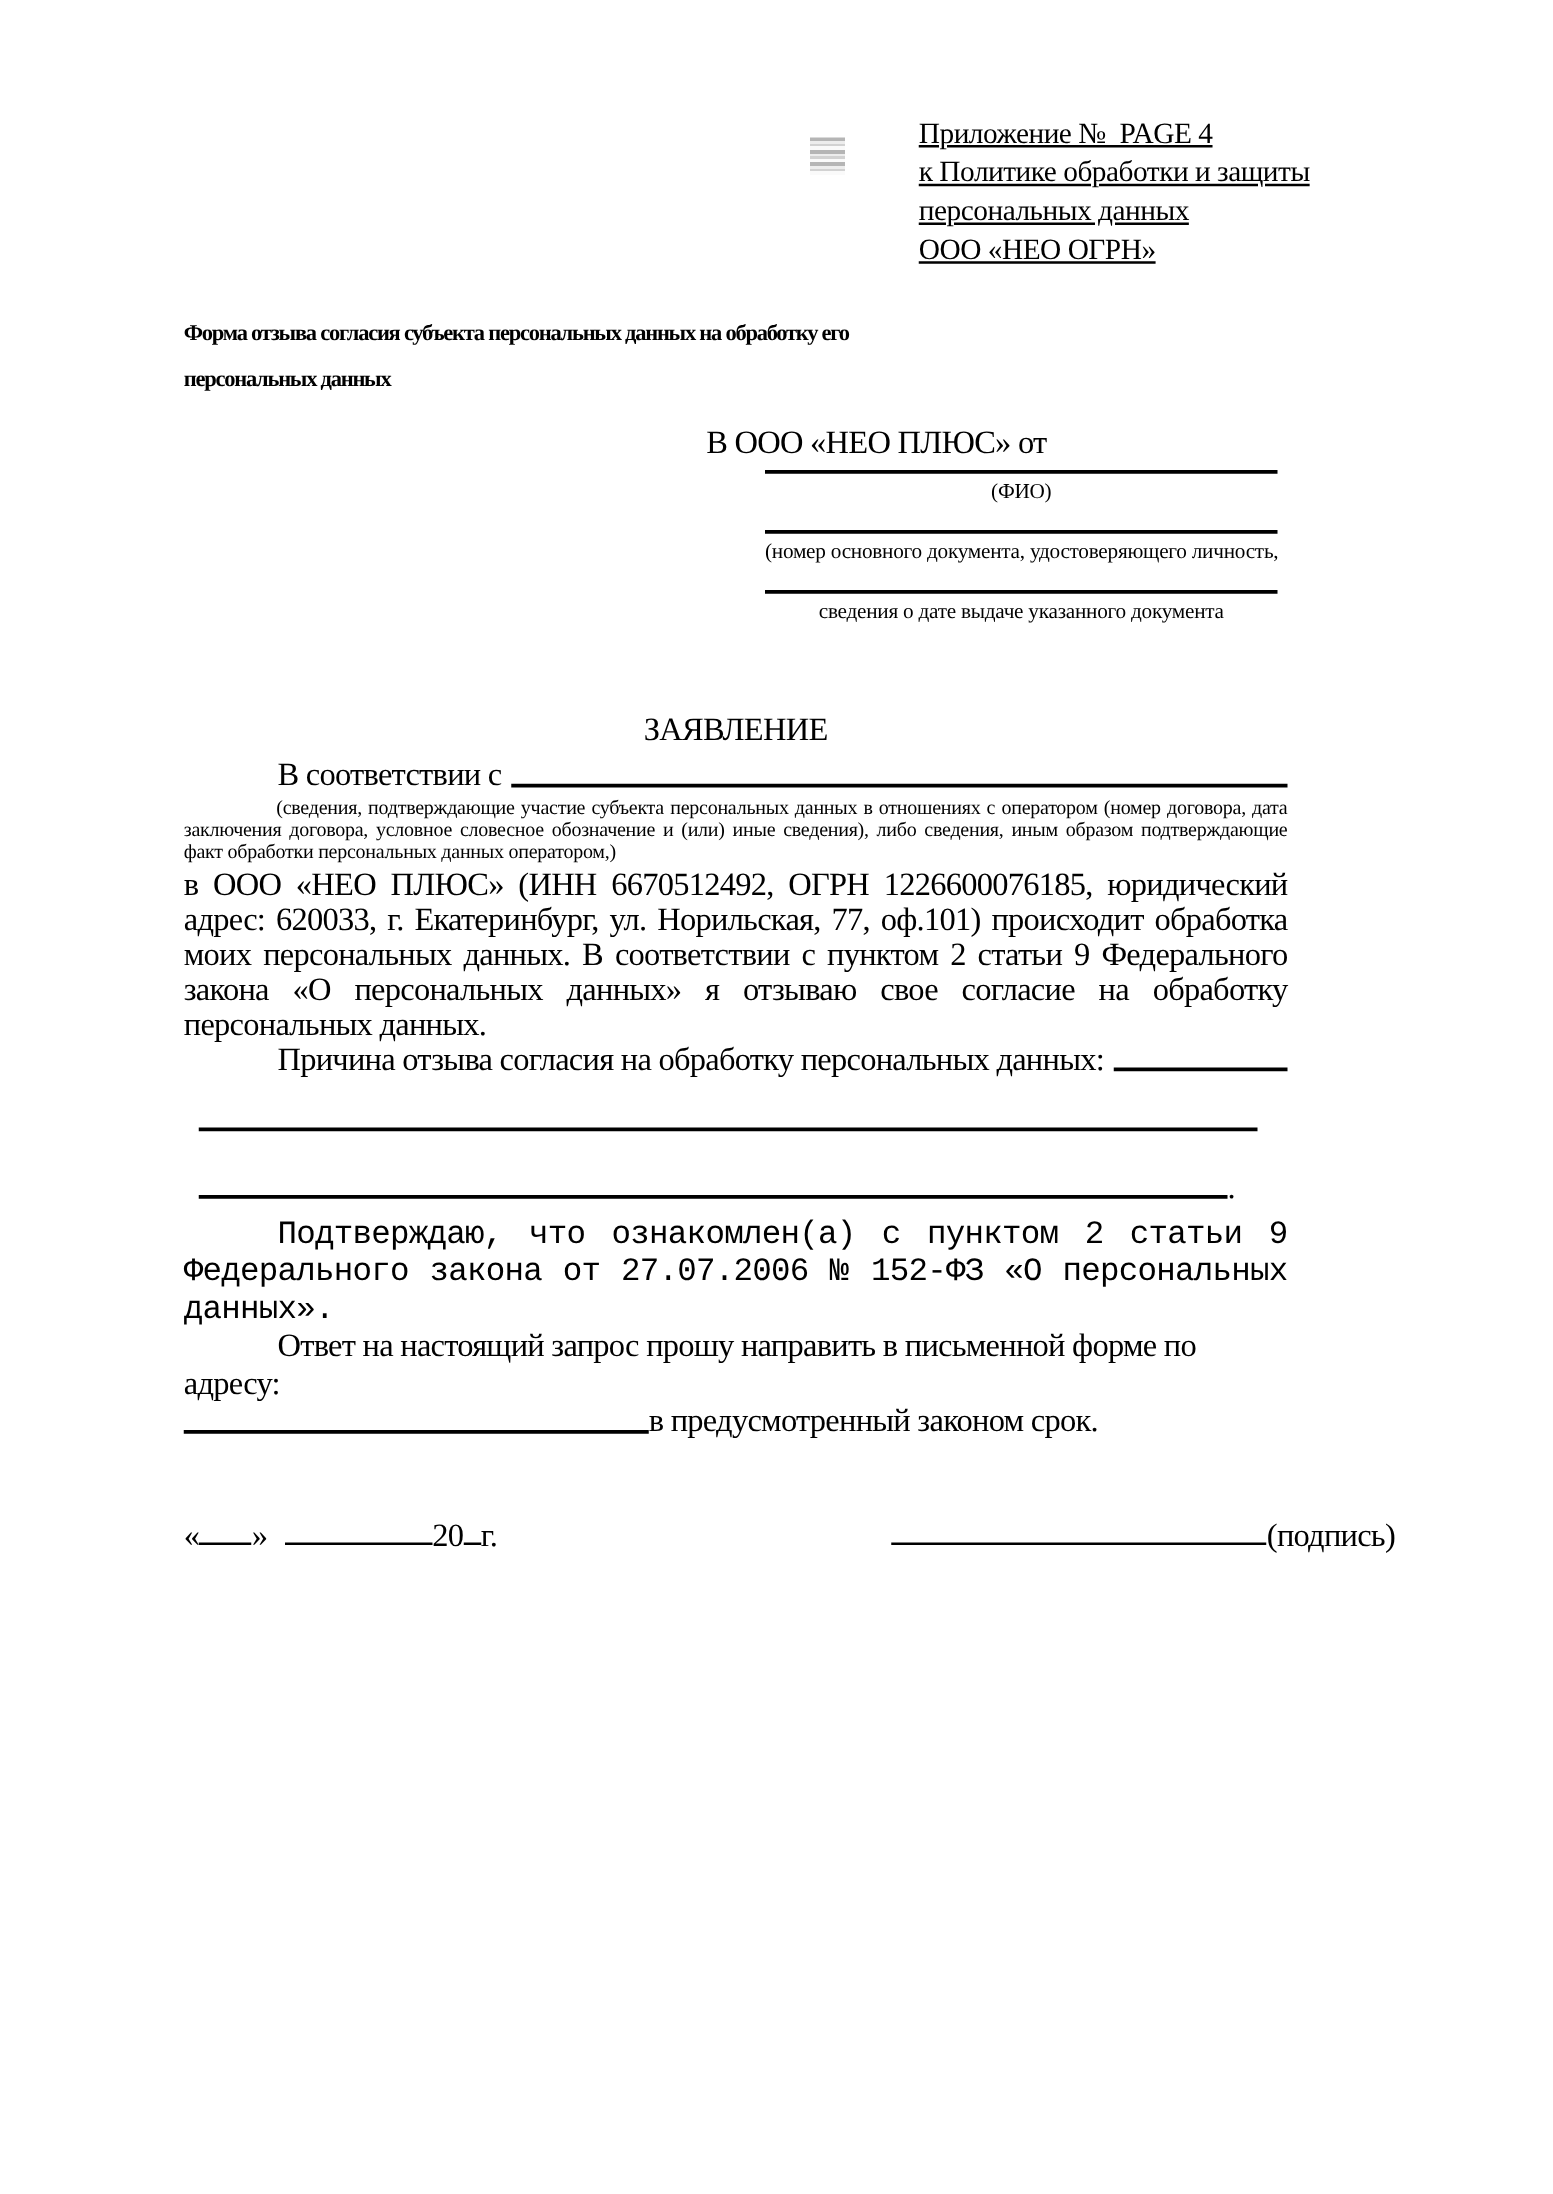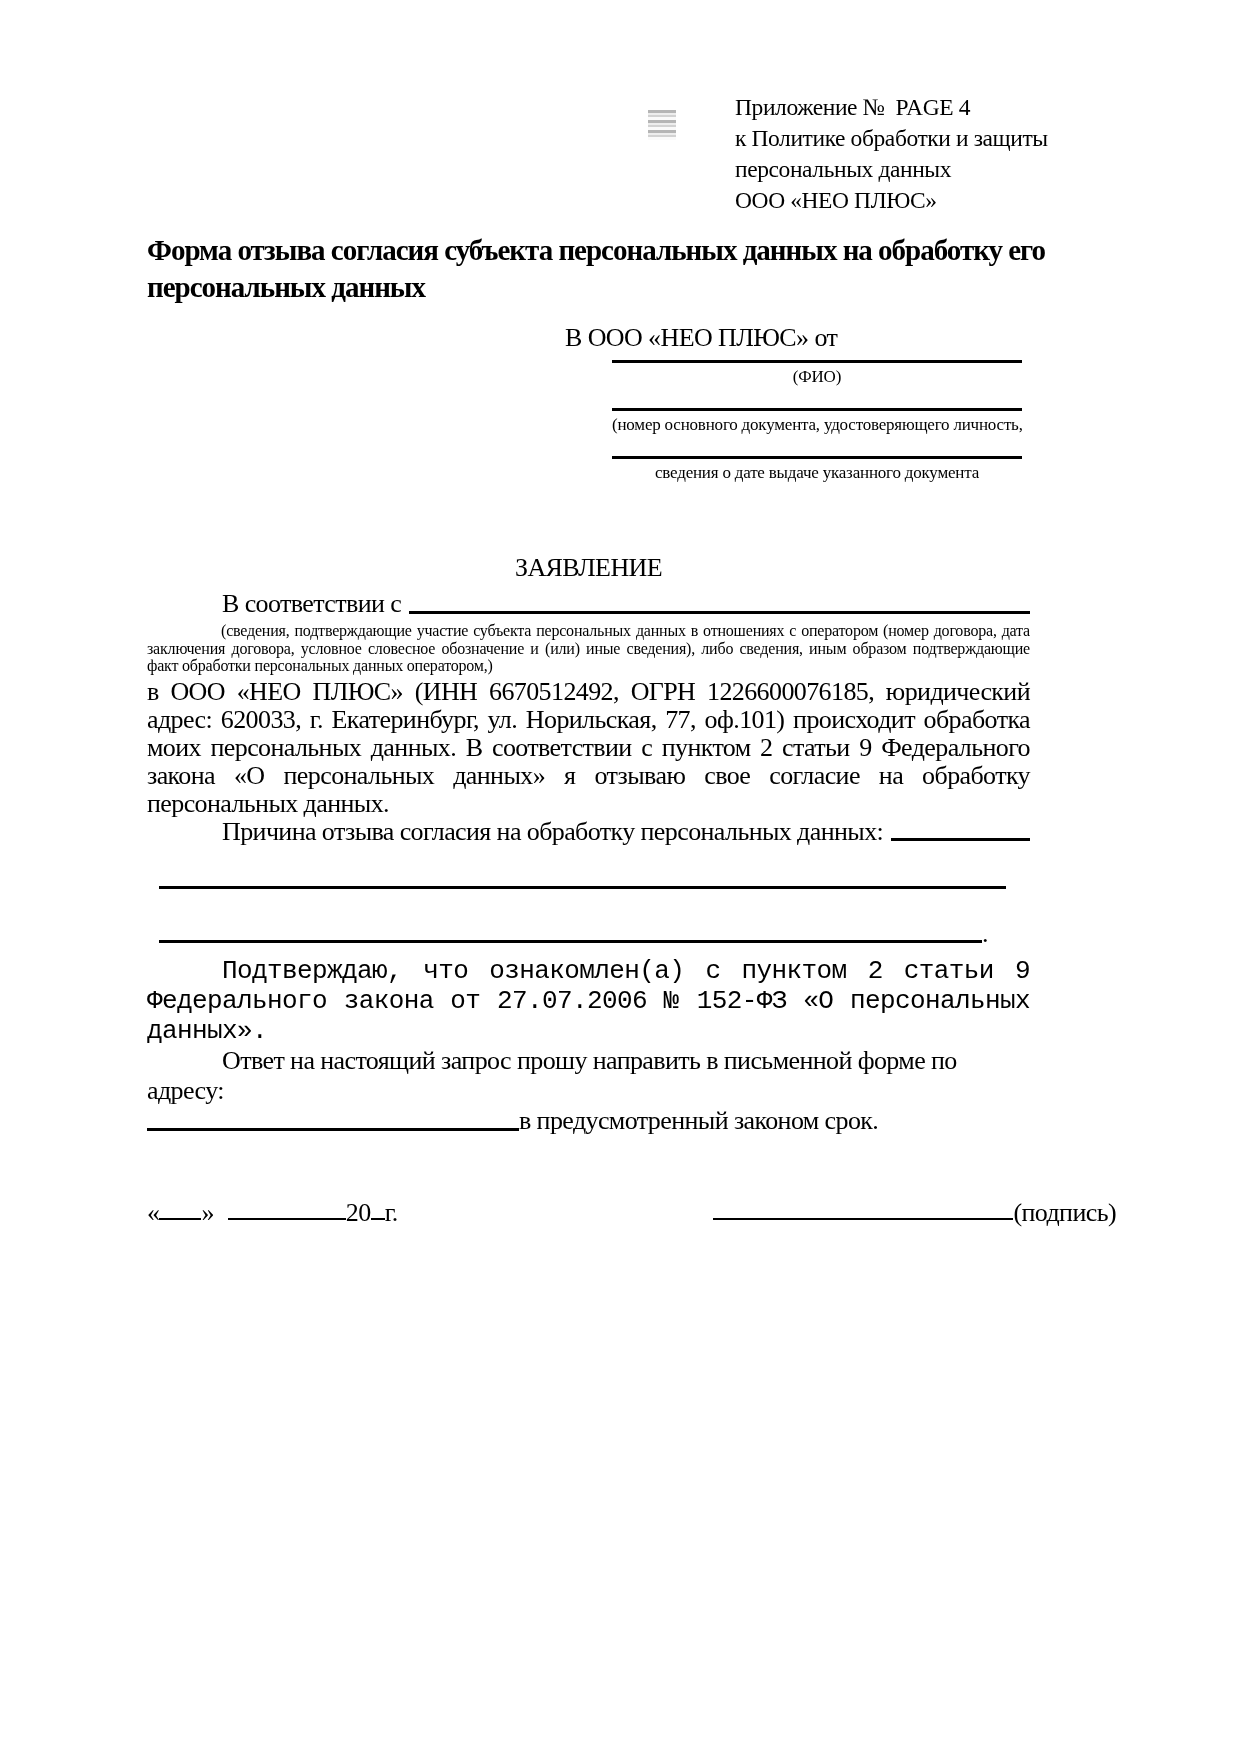--- a/index.html
+++ b/index.html
@@ -13,24 +13,24 @@
     letter-spacing: -0.6px;
     box-sizing: border-box;
     padding: 92px 212px 0 147px;
     overflow: hidden;
   }
   .artifact {
     position: absolute; left: 648px; top: 110px; width: 28px; height: 30px;
     background: repeating-linear-gradient(180deg,
       #b5b5b5 0 3px, #ededed 3px 5px, #d2d2d2 5px 7px, #fafafa 7px 10px);
   }
-  .header-block { margin-left: 588px; font-size: 23.5px; line-height: 31px; letter-spacing: -0.4px; }
+  .header-block { margin-left: 588px; font-size: 23.5px; line-height: 31px; letter-spacing: -0.4px; text-decoration: underline; }
   .header-block div { white-space: pre; }
 
-  .title { margin: 16px 0 0 0; font-size: 29px; font-weight: bold; line-height: 37px; letter-spacing: -1px; }
+  .title { margin: 32px 0 0 0; font-size: 18px; font-weight: bold; line-height: 37px; letter-spacing: -1px; }
   .title-line { display: block; white-space: nowrap; }
 
   .addressee { margin-top: 17px; margin-left: 418px; line-height: 30px; white-space: nowrap; }
 
   .fields { margin-left: 465px; width: 410px; margin-top: 7px; }
   .field-line { height: 0; border-bottom: 3px solid #000; }
   .field-caption {
     font-size: 17px; line-height: 21px; letter-spacing: -0.2px;
     text-align: center; white-space: nowrap; padding-top: 3px; margin-bottom: 21px;
   }
@@ -85,21 +85,21 @@
 <body>
 
 <div class="page">
 
   <div class="artifact"></div>
 
   <div class="header-block">
     <div>Приложение №  PAGE 4</div>
     <div>к Политике обработки и защиты</div>
     <div>персональных данных</div>
-    <div>ООО «НЕО ПЛЮС»</div>
+    <div>ООО «НЕО ОГРН»</div>
   </div>
 
   <h1 class="title">
     <span class="title-line">Форма отзыва согласия субъекта персональных данных на обработку его</span>
     <span class="title-line">персональных данных</span>
   </h1>
 
   <div class="addressee">В ООО «НЕО ПЛЮС» от</div>
 
   <div class="fields">

